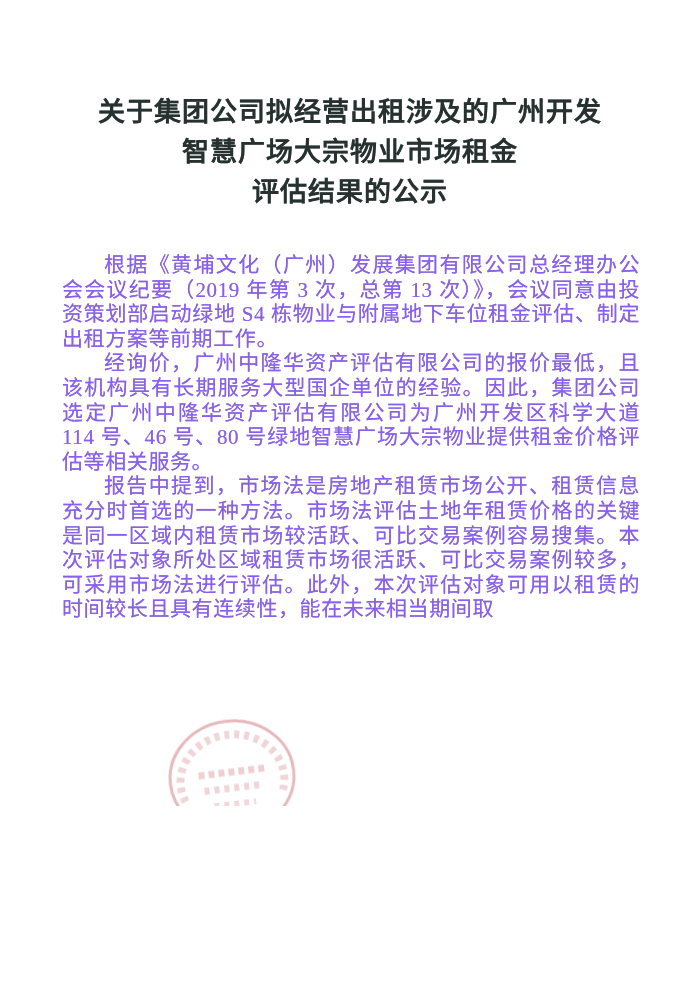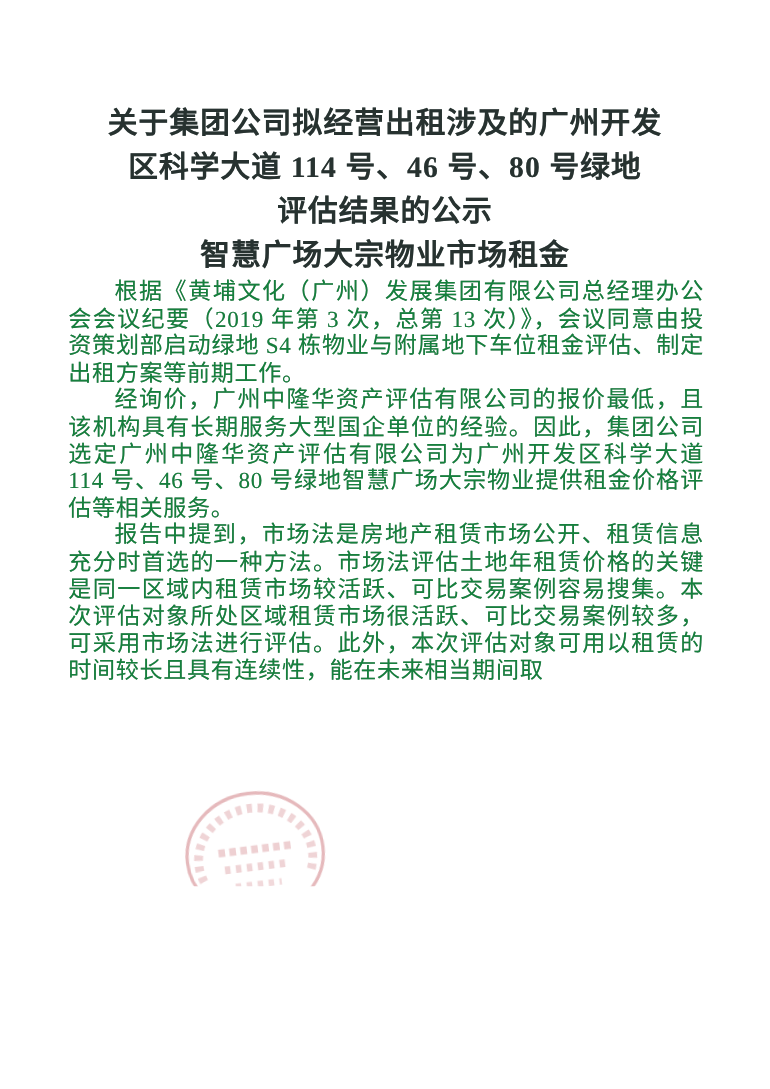--- a/index.html
+++ b/index.html
@@ -27,21 +27,21 @@
     z-index: 2;
   }
   .doc-body {
     position: absolute;
     left: 62px;
     top: 253px;
     width: 578px;
     font-size: 21px;
     line-height: 24.6px;
     letter-spacing: 0.6px;
-    color: #15803d;
+    color: #8b5cf6;
     text-align: justify;
     text-shadow: 0 0 0.5px rgba(50, 62, 58, 0.5);
     z-index: 2;
   }
   .doc-body p {
     margin: 0;
     text-indent: 2em;
   }
   .seal {
     position: absolute;
@@ -64,23 +64,22 @@
   <svg class="seal" viewBox="0 0 134 122" xmlns="http://www.w3.org/2000/svg" aria-hidden="true">
     <ellipse cx="67" cy="61" rx="62" ry="56" fill="none" stroke="#c2555c" stroke-width="3" opacity="0.75"></ellipse>
     <path d="M 18 80 A 52 46 0 1 1 116 80" fill="none" stroke="#c2555c" stroke-width="8" stroke-dasharray="5 5" opacity="0.45"></path>
     <line x1="34" y1="56" x2="100" y2="56" stroke="#c2555c" stroke-width="7" stroke-dasharray="6 4" opacity="0.5"></line>
     <line x1="38" y1="72" x2="96" y2="72" stroke="#c2555c" stroke-width="7" stroke-dasharray="5 5" opacity="0.45"></line>
     <line x1="46" y1="88" x2="88" y2="88" stroke="#c2555c" stroke-width="6" stroke-dasharray="5 5" opacity="0.4"></line>
   </svg>
 
   <div class="doc-title">
     <div>关于集团公司拟经营出租涉及的广州开发</div>
-    <div>区科学大道 114 号、46 号、80 号绿地</div>
+    <div>智慧广场大宗物业市场租金</div>
     <div>评估结果的公示</div>
-    <div>智慧广场大宗物业市场租金</div>
   </div>
 
   <div class="doc-body">
     <p>根据《黄埔文化（广州）发展集团有限公司总经理办公会会议纪要（2019 年第 3 次，总第 13 次）》，会议同意由投资策划部启动绿地 S4 栋物业与附属地下车位租金评估、制定出租方案等前期工作。</p>
     <p>经询价，广州中隆华资产评估有限公司的报价最低，且该机构具有长期服务大型国企单位的经验。因此，集团公司选定广州中隆华资产评估有限公司为广州开发区科学大道 114 号、46 号、80 号绿地智慧广场大宗物业提供租金价格评估等相关服务。</p>
     <p>报告中提到，市场法是房地产租赁市场公开、租赁信息充分时首选的一种方法。市场法评估土地年租赁价格的关键是同一区域内租赁市场较活跃、可比交易案例容易搜集。本次评估对象所处区域租赁市场很活跃、可比交易案例较多，可采用市场法进行评估。此外，本次评估对象可用以租赁的时间较长且具有连续性，能在未来相当期间取</p>
   </div>
 
 </div>
 

